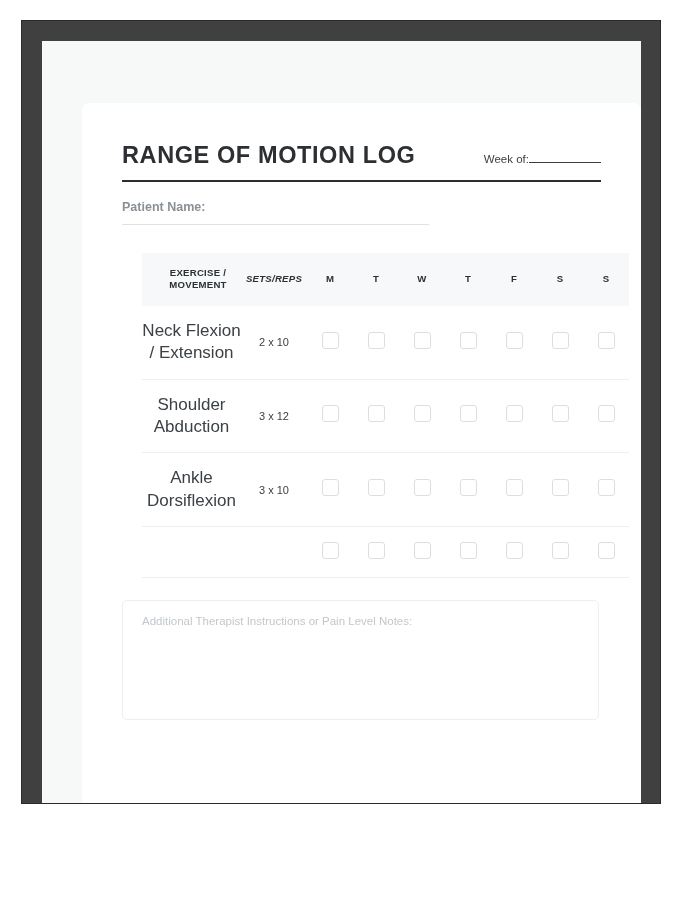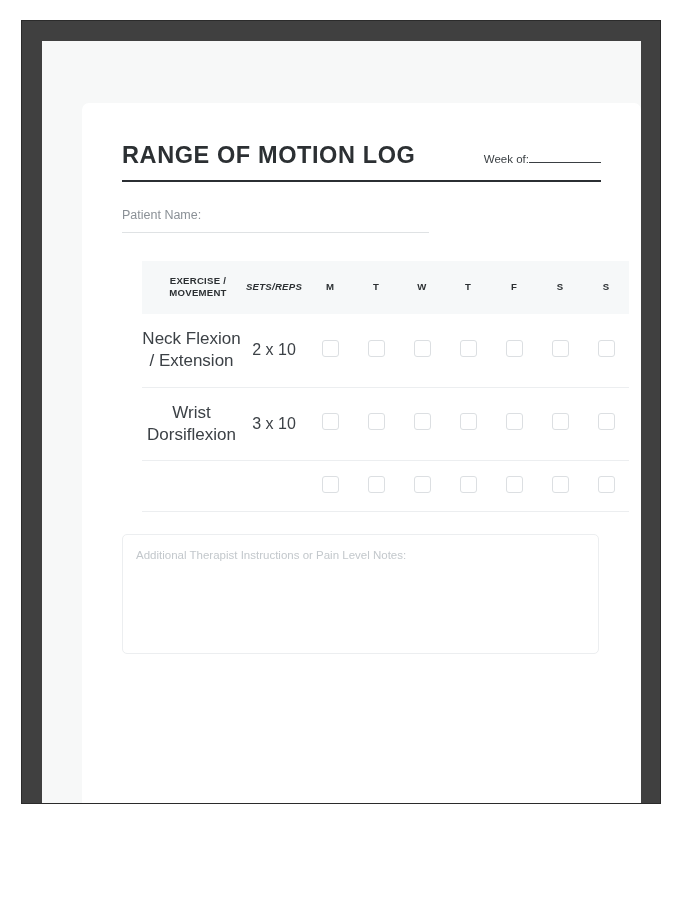--- a/index.html
+++ b/index.html
@@ -88,21 +88,22 @@
   }
   #title-rule {
     height: 0;
     border-bottom: 2.6px solid #2b2f33;
     margin-top: 2px;
   }
 
   
   .ident-row {
     display: flex;
-    margin-top: 26px;
+    margin-top: 18px;
+    font-weight: bold;
   }
   .ident-field {
     border-bottom: 1px solid #dfe2e4;
     padding-bottom: 10px;
     font-size: 12.5px;
     color: #8a9096;
   }
   .ident-field.name  { width: 307px; }
   .ident-field.joint { width: 155px; margin-left: 1px; }
 
@@ -140,21 +141,21 @@
     text-align: center;
   }
   td.cell-exercise {
     text-align: left;
     padding-left: 13px;
     font-size: 17px;
     color: #3c4146;
     line-height: 1.32;
   }
   td.cell-sets {
-    font-size: 16px;
+    font-size: 11px;
     color: #3c4146;
     text-align: left;
   }
   .checkbox {
     display: inline-block;
     width: 17px;
     height: 17px;
     border: 1px solid #dcdfe2;
     border-radius: 3px;
     background: #ffffff;
@@ -163,21 +164,21 @@
   tr.blank-row td { height: 22px; }
 
   
   #notes-box {
     margin-top: 22px;
     width: 477px;
     height: 120px;
     border: 1px solid #eceef0;
     border-radius: 5px;
     box-sizing: border-box;
-    padding: 14px 0 0 13px;
+    padding: 14px 0 0 19px;
     font-size: 11.5px;
     color: #c3c8cc;
   }
 </style>
 </head>
 <body>
 
 <div id="page-frame">
   <div id="sheet-backdrop">
     <div id="form-card">
@@ -219,21 +220,32 @@
                 <td class="cell-sets">2 x 10</td>
                 <td><span class="checkbox"></span></td>
                 <td><span class="checkbox"></span></td>
                 <td><span class="checkbox"></span></td>
                 <td><span class="checkbox"></span></td>
                 <td><span class="checkbox"></span></td>
                 <td><span class="checkbox"></span></td>
                 <td><span class="checkbox"></span></td>
               </tr>
               <tr>
-                <td class="cell-exercise">Wrist Dorsiflexion</td>
+                <td class="cell-exercise">Shoulder Abduction</td>
+                <td class="cell-sets">3 x 12</td>
+                <td><span class="checkbox"></span></td>
+                <td><span class="checkbox"></span></td>
+                <td><span class="checkbox"></span></td>
+                <td><span class="checkbox"></span></td>
+                <td><span class="checkbox"></span></td>
+                <td><span class="checkbox"></span></td>
+                <td><span class="checkbox"></span></td>
+              </tr>
+              <tr>
+                <td class="cell-exercise">Ankle Dorsiflexion</td>
                 <td class="cell-sets">3 x 10</td>
                 <td><span class="checkbox"></span></td>
                 <td><span class="checkbox"></span></td>
                 <td><span class="checkbox"></span></td>
                 <td><span class="checkbox"></span></td>
                 <td><span class="checkbox"></span></td>
                 <td><span class="checkbox"></span></td>
                 <td><span class="checkbox"></span></td>
               </tr>
               <tr class="blank-row">

